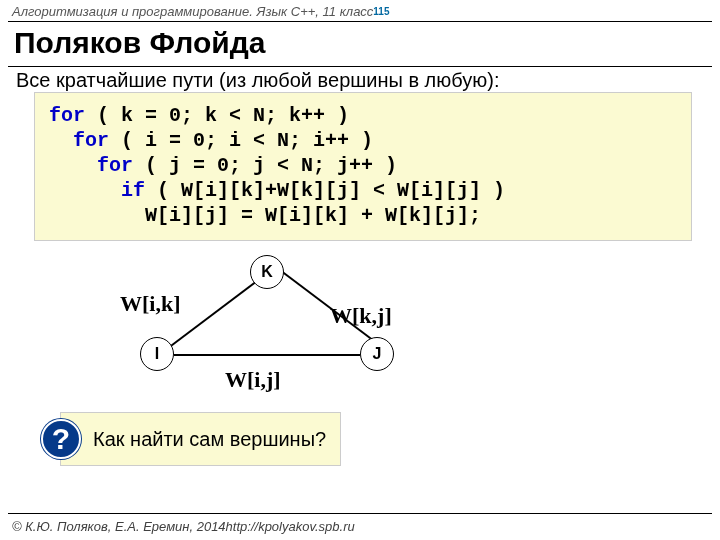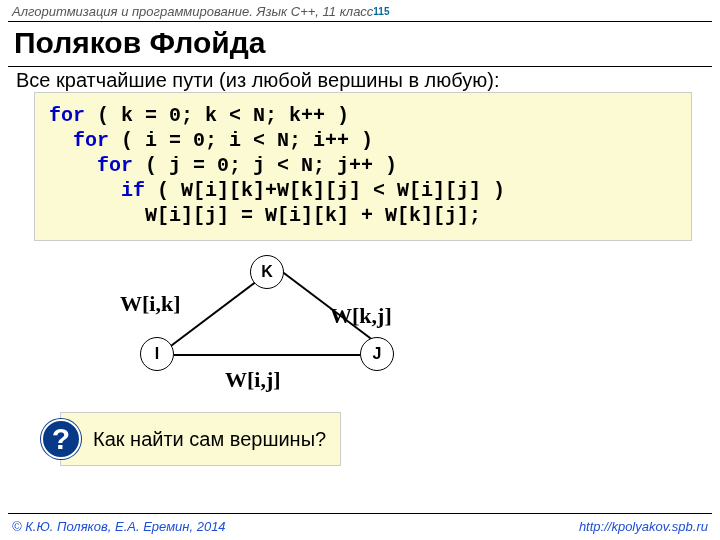--- a/index.html
+++ b/index.html
@@ -102,25 +102,25 @@
     font-weight: bold;
     display: flex; align-items: center; justify-content: center;
     margin-left: -30px;
     border: 2px solid #fff;
     box-shadow: 0 0 0 1px #063a89;
   }
   .qtext { font-size: 20px; }
   .footer {
     position: absolute;
     bottom: 6px; left: 0; right: 0;
-    display: flex; justify-content: space-between;
+    display: flex; justify-content: flex-start;
     padding: 0 12px;
     font-style: italic;
     font-size: 13px;
-    color: #1d4ed8;
+    color: #404040;
   }
   .footrule {
     position: absolute;
     bottom: 26px; left: 8px; right: 8px;
     height: 1px; background: #000;
   }
 </style>
 </head>
 <body>
 

